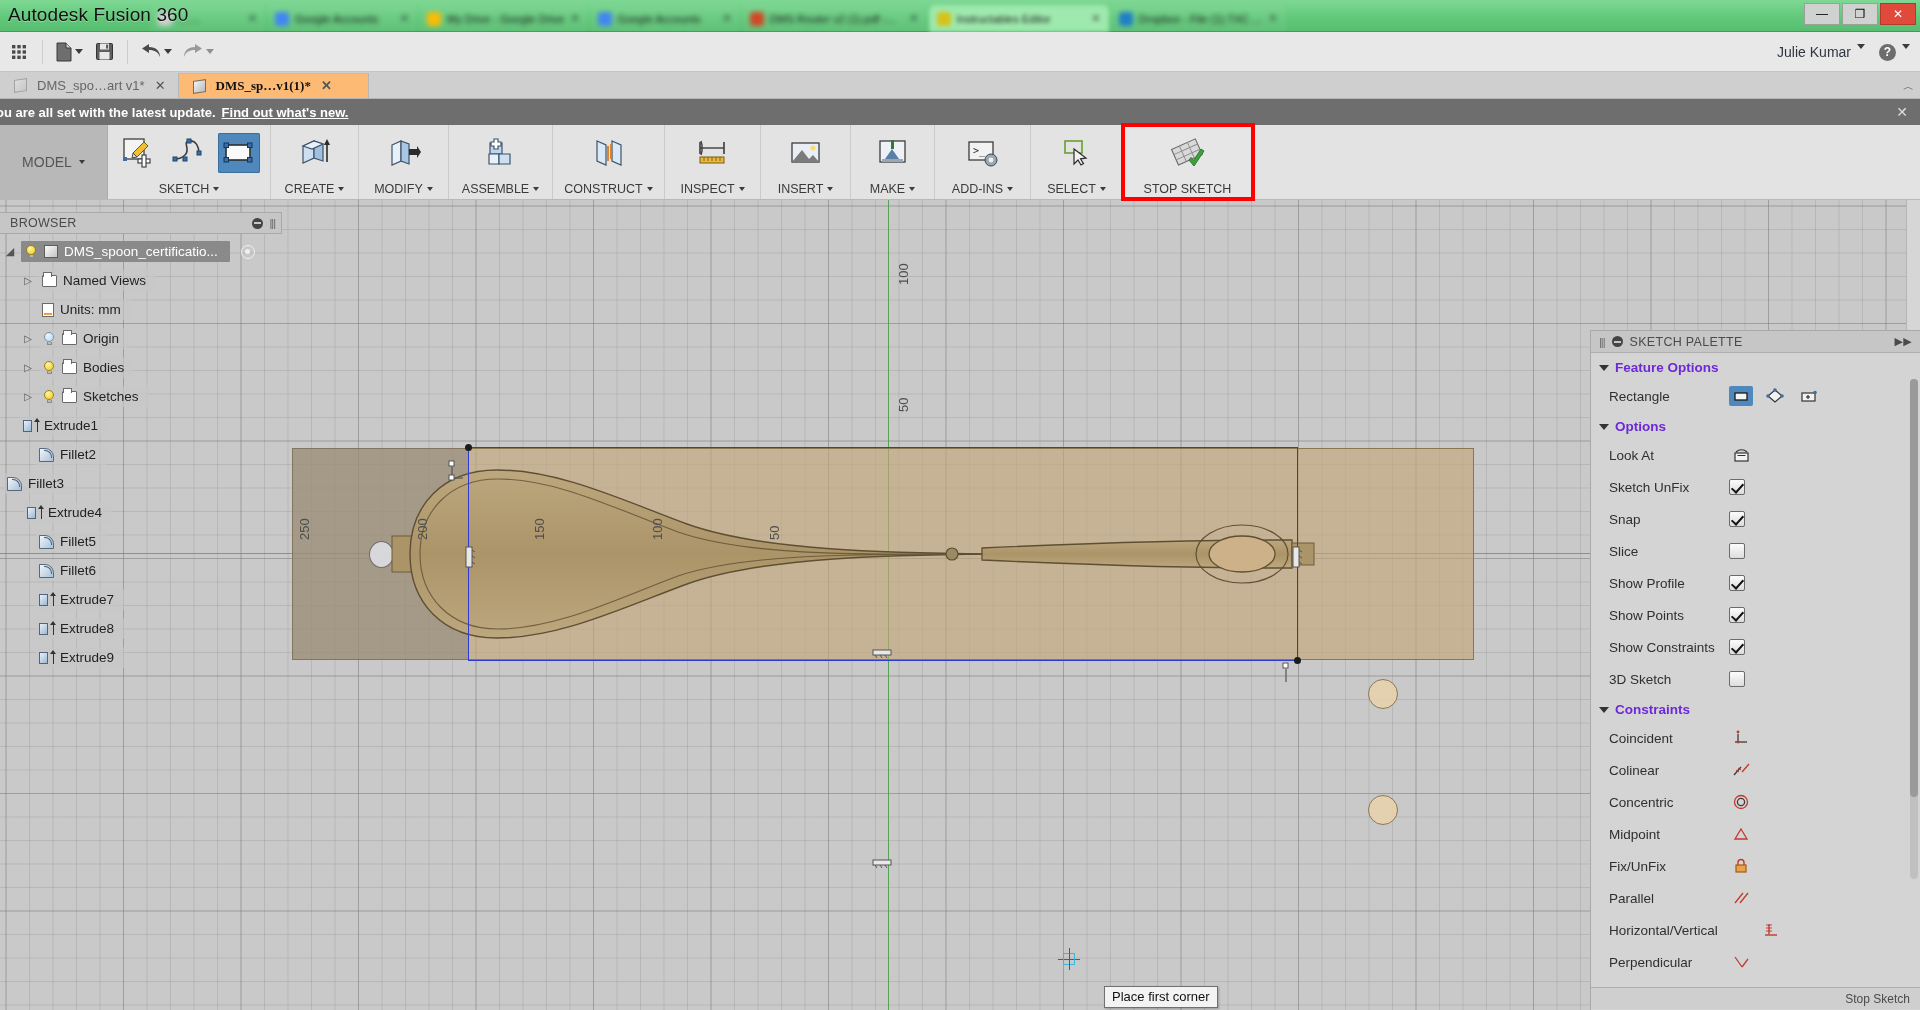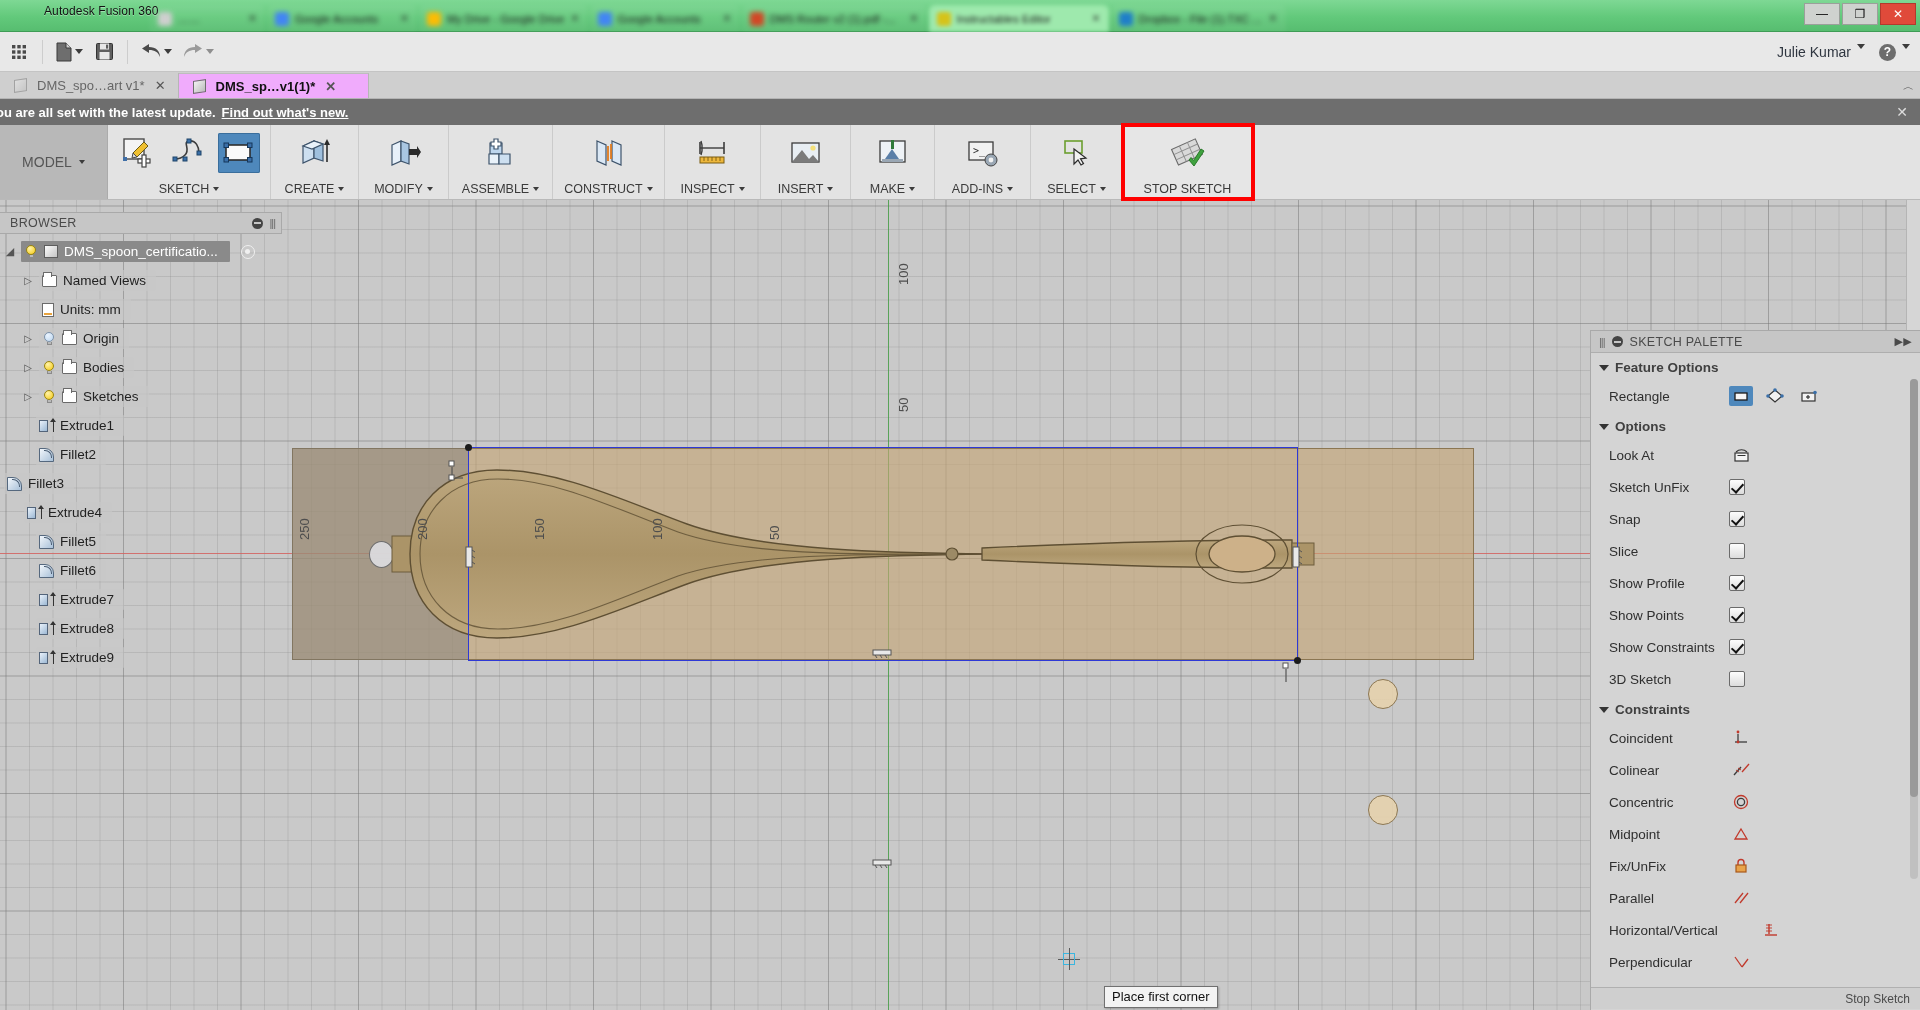--- a/index.html
+++ b/index.html
@@ -14,24 +14,23 @@
 
   
   .browser-titlebar {
     position: absolute; top: 0; left: 0; width: 1920px; height: 32px;
     background: linear-gradient(to bottom, #7ed894 0%, #62c97b 55%, #57bd70 100%);
     border-bottom: 1px solid #3f9c56;
     display: flex; align-items: flex-end;
   }
   .app-title {
     position: absolute; left: 8px; top: 4px;
-    font-size: 12px; color: #111; letter-spacing: .1px;
+    font-size: 19px; color: #111; letter-spacing: .1px;
     z-index: 6;
     text-shadow: 0 1px 0 rgba(255,255,255,.35);
-    margin-left: 36px;
   }
   .btabs { position: absolute; left: 150px; top: 3px; height: 29px; display: flex; align-items: flex-end; }
   .btab {
     height: 27px; min-width: 150px; max-width: 190px;
     display: flex; align-items: center; gap: 6px;
     padding: 0 8px; margin-right: 2px;
     border-radius: 6px 6px 0 0;
     background: rgba(255,255,255,0.06);
     filter: blur(2.6px);
     position: relative;
@@ -83,21 +82,21 @@
     position: absolute; top: 72px; left: 0; width: 1920px; height: 27px;
     background: #cfcfcf; border-bottom: 1px solid #b4b4b4;
     display: flex; align-items: flex-end; padding-left: 0px;
   }
   .dtab {
     height: 25px; display: flex; align-items: center; gap: 10px;
     padding: 0 12px 0 14px; font-size: 13px; color: #666;
     border-right: 1px solid #b6b6b6;
     background: #cfcfcf; position: relative;
   }
-  .dtab.active { background: #f0abfc; color: #111; font-weight: bold; border-top: 1px solid #bdbdbd; }
+  .dtab.active { background: #fdba74; color: #111; font-weight: bold; border-top: 1px solid #bdbdbd; font-family: Liberation Serif, serif; }
   .dtab .cube {
     width: 13px; height: 13px;
     background: linear-gradient(135deg,#f2f2f2 0%, #bcbcbc 100%);
     border: 1px solid #6d6d6d; transform: skewY(-8deg);
   }
   .dtab .dx { font-size: 13px; color: #555; }
   .doctabs-right { position: absolute; right: 6px; bottom: 4px; font-size: 11px; color: #555; }
 
   
   .banner {
@@ -252,21 +251,21 @@
   }
   .pal-header {
     height: 22px; background: #c6c6c6; border-bottom: 1px solid #aeaeae;
     display: flex; align-items: center; gap: 7px; padding: 0 8px;
     font-size: 12.5px; color: #4a4a4a; letter-spacing: .3px;
   }
   .pal-header .spacer { flex: 1 1 auto; }
   .pal-body { position: relative; height: 658px; overflow: hidden; background: #d4d4d4; }
   .sect-title {
     display: flex; align-items: center; gap: 6px;
-    font-size: 13.5px; font-weight: bold; color: #404040;
+    font-size: 13.5px; font-weight: bold; color: #6d28d9;
     padding: 7px 0 5px 8px;
   }
   .tri-down { width: 0; height: 0; border-left: 5px solid transparent; border-right: 5px solid transparent; border-top: 6px solid #333; }
   .prow {
     height: 32px; display: flex; align-items: center;
     font-size: 13.5px; color: #2f2f2f; padding-left: 18px;
   }
   .prow .plabel { width: 120px; flex: 0 0 auto; }
   .prow .pctl { display: flex; align-items: center; gap: 10px; }
   .chk {
@@ -838,21 +837,21 @@
       <span class="hl">
         <span class="bulb">
             <span class="b"></span>
             <span class="s"></span>
           </span>
         <span class="folder"></span>
         <span>Sketches</span>
       </span>
     </div>
 
-    <div class="tree-row" style="padding-left:36px">
+    <div class="tree-row" style="padding-left:20px">
       <span class="hl">
           <span class="extr-ico">
             <span class="bx"></span>
             <span class="ar"></span>
           </span>
       <span>Extrude1</span>
         </span>
     </div>
     <div class="tree-row" style="padding-left:36px">
       <span class="hl">

